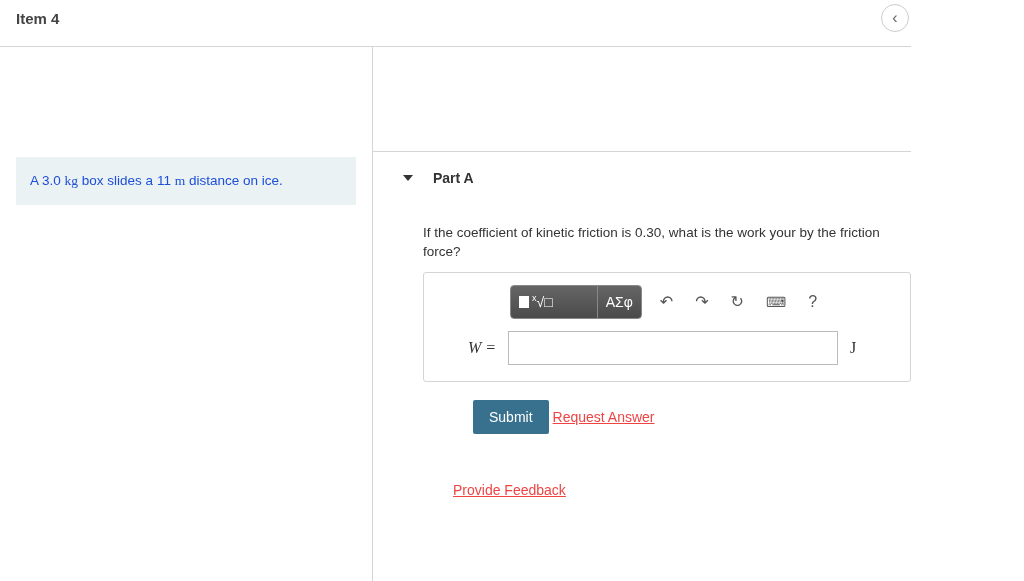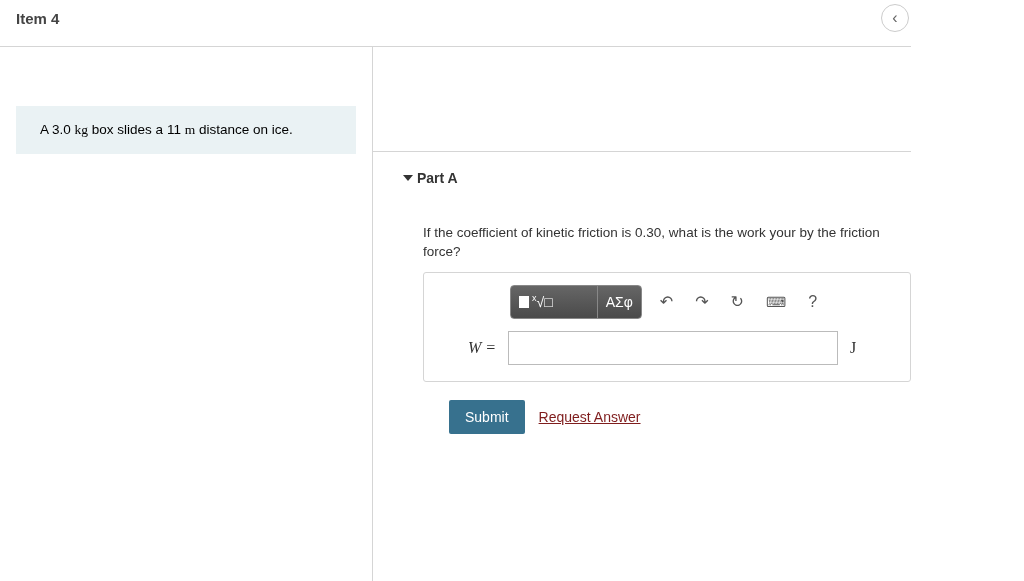--- a/index.html
+++ b/index.html
@@ -22,32 +22,32 @@
   .nav-circ {
     width: 28px; height: 28px; border: 1px solid #ccc; border-radius: 50%;
     display: flex; align-items: center; justify-content: center;
     color: #666; font-size: 16px; margin-right: -14px;
   }
   .body { display: flex; height: calc(581px - 40px); }
   .left {
     width: 410px; border-right: 1px solid #d5d5d5; padding: 0;
   }
   .problem-box {
-    margin: 59px 16px 0 16px;
+    margin: 110px 16px 0 16px;
     background: #eaf2f4;
-    padding: 16px 24px;
+    padding: 16px 14px;
     font-size: 13.5px;
-    color: #000000;
+    color: #1d4ed8;
   }
   .right { flex: 1; padding: 0 0 0 0; }
   .part-header {
     margin: 20px 0 0 0;
     padding: 18px 0 18px 30px;
     border-top: 1px solid #d5d5d5;
-    display: flex; align-items: center; gap: 4px;
+    display: flex; align-items: center; gap: 20px;
   }
   .part-header .tri {
     width: 0; height: 0; border-left: 5px solid transparent; border-right: 5px solid transparent;
     border-top: 6px solid #333;
   }
   .part-header .label { font-weight: bold; }
   .content { padding: 0 0 0 50px; }
   .qtext { padding: 20px 10px 10px 0; font-size: 13.5px; line-height: 1.4; }
   .instr { font-weight: bold; padding: 6px 0 18px 0; font-size: 13.5px; }
   .answer-card {
@@ -69,26 +69,26 @@
     display: flex; align-items: center; justify-content: center;
     min-width: 34px; height: 32px;
   }
   .tb-btn + .tb-btn { border-left: 1px solid #888; margin-left: 36px; }
   .tool-icons { display: flex; gap: 22px; align-items: center; margin-left: 18px; color: #555; }
   .tool-icons span { font-size: 16px; }
   .eq-row { display: flex; align-items: center; gap: 12px; }
   .eq-lhs { font-family: 'Times New Roman', serif; font-style: italic; font-size: 16px; width: 58px; text-align: right; }
   .eq-input { flex: 0 0 330px; height: 34px; border: 1px solid #bbb; background: #fff; }
   .eq-unit { font-family: 'Times New Roman', serif; font-size: 16px; }
-  .actions { margin: 18px 0 0 26px; display: flex; align-items: center; gap: 14px; }
+  .actions { margin: 18px 0 0 50px; display: flex; align-items: center; gap: 4px; }
   .submit-btn {
     background: #37718e; color: #fff; border: none; padding: 9px 16px;
     font-size: 14px; border-radius: 2px;
   }
-  .link { color: #7f1d1d; text-decoration: underline; font-size: 14px; }
+  .link { color: #ef4444; text-decoration: underline; font-size: 14px; }
   .feedback { margin: 48px 0 0 30px; }
   .rect-icon { display:inline-block; width:10px; height:12px; background:#fff; margin-right:3px; vertical-align:-1px; }
   .root-frac { font-style: normal; }
 </style>
 </head>
 <body>
 
 <div class="page">
 
   <div class="header">
@@ -146,17 +146,20 @@
             <input class="eq-input" type="text" value="" style="">
             <div class="eq-unit">J</div>
           </div>
         </div>
 
         <div class="actions">
           <button class="submit-btn">Submit</button>
           <a href="#" class="link">Request Answer</a>
         </div>
 
+        <div class="feedback">
+          <a href="#" class="link">Provide Feedback</a>
+        </div>
       </div>
     </div>
 
   </div>
 </div>
 
 </body></html>

